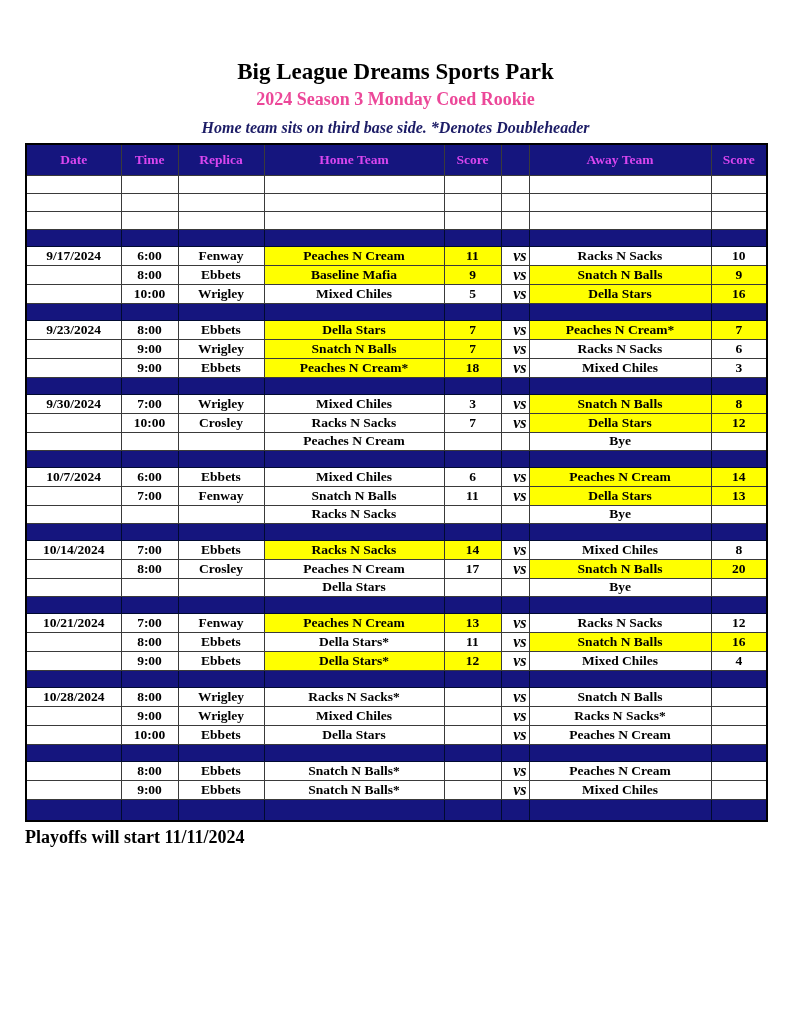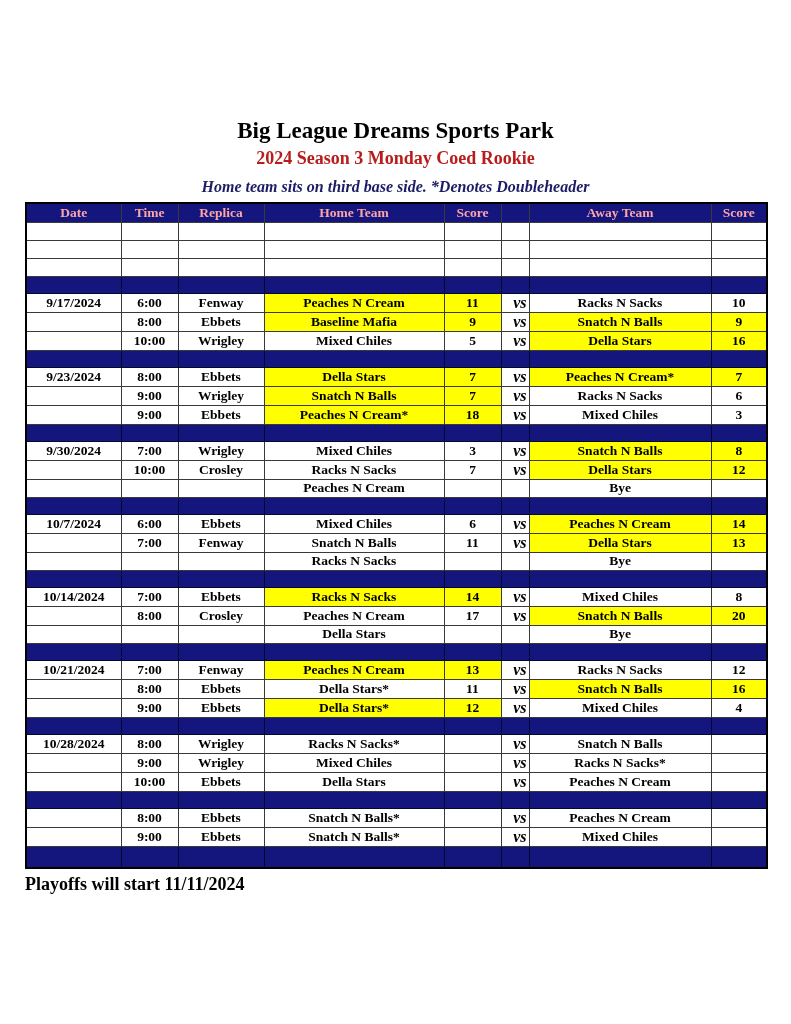--- a/index.html
+++ b/index.html
@@ -1,35 +1,35 @@
 <!DOCTYPE html>
 <html style="--navy: #15157e; --yellow: #ffff00;"><head>
 <meta charset="utf-8">
 <style>
   html,body{margin:0;padding:0;background:#ffffff;}
   .page{
     width:791px;height:1024px;background:#ffffff;position:relative;
     font-family:"Liberation Serif", serif;box-sizing:border-box;overflow:hidden;
   }
-  .header{padding-top:117px;text-align:center;}
+  .header{padding-top:58px;text-align:center;}
   .title{font-size:23px;font-weight:bold;color:#000000;line-height:1.2;}
-  .subtitle{font-size:18px;font-weight:bold;color:#b91c1c;margin-top:3px;line-height:1.2;}
+  .subtitle{font-size:18px;font-weight:bold;color:#ec4899;margin-top:3px;line-height:1.2;}
   .note{font-size:16px;font-weight:bold;font-style:italic;color:#1c1c66;margin-top:8px;line-height:1.2;}
   table.sched{
     border-collapse:collapse;table-layout:fixed;
     width:741px;margin:6px 0 0 25px;
     border:2px solid #000000;
   }
   .sched th,.sched td{
     border:1px solid #3a3a3a;padding:0 2px;overflow:hidden;white-space:nowrap;
     text-align:center;vertical-align:middle;box-sizing:border-box;
   }
   .sched th{
-    background:var(--navy,#15157e);color:#fca5a5;
-    font-size:13.5px;font-weight:bold;height:19px;
+    background:var(--navy,#15157e);color:#d946ef;
+    font-size:13.5px;font-weight:bold;height:31px;
   }
   .sched td{
     height:18px;font-size:13.5px;font-weight:bold;color:#000000;background:#ffffff;
   }
   tr.divider td{background:var(--navy,#15157e);height:17px;border-color:#000a30;}
   tr.divider.tall td{height:22px;}
   td.hl{background:var(--yellow,#ffff00);}
   td.vs-cell{font-style:italic;font-size:16px;font-weight:bold;text-align:right;}
   .footer{
     margin:5px 0 0 25px;font-size:18px;font-weight:bold;color:#000000;

